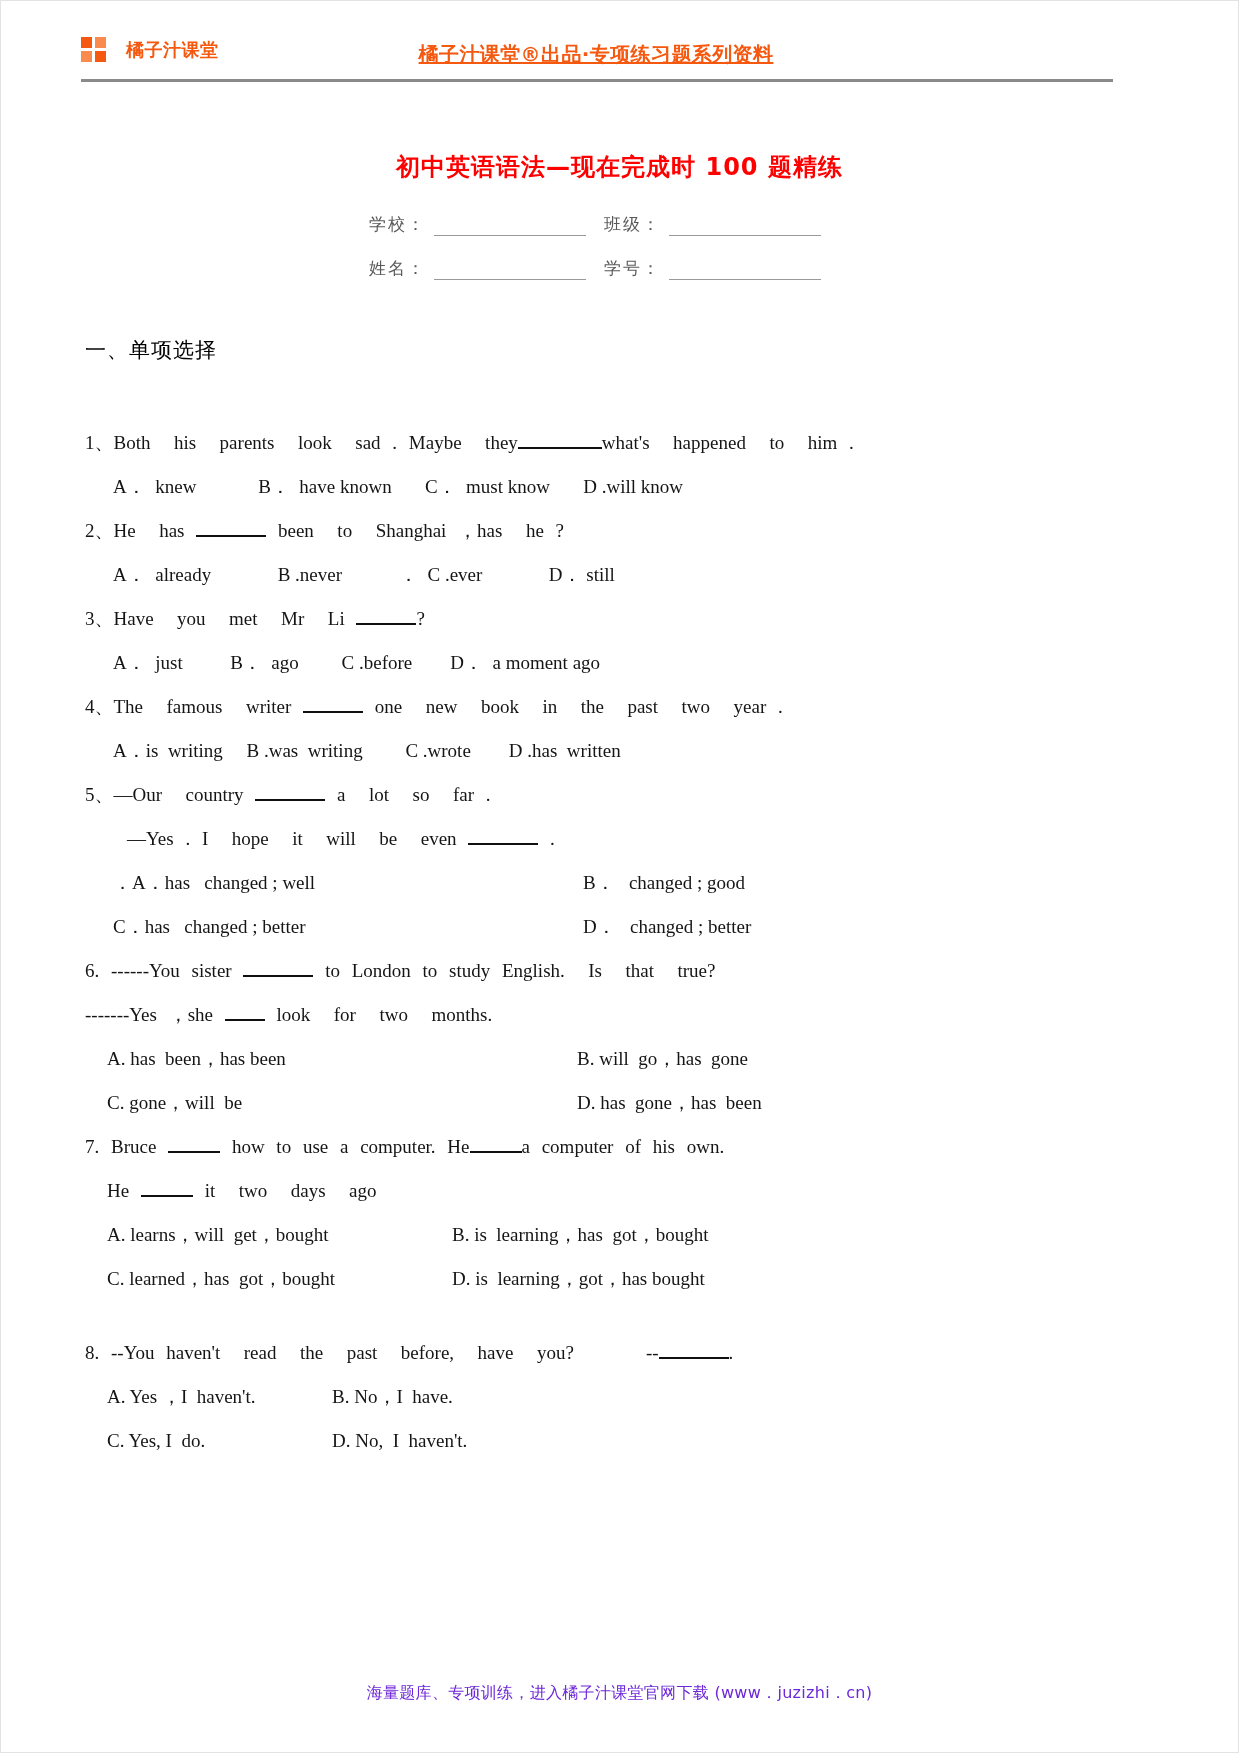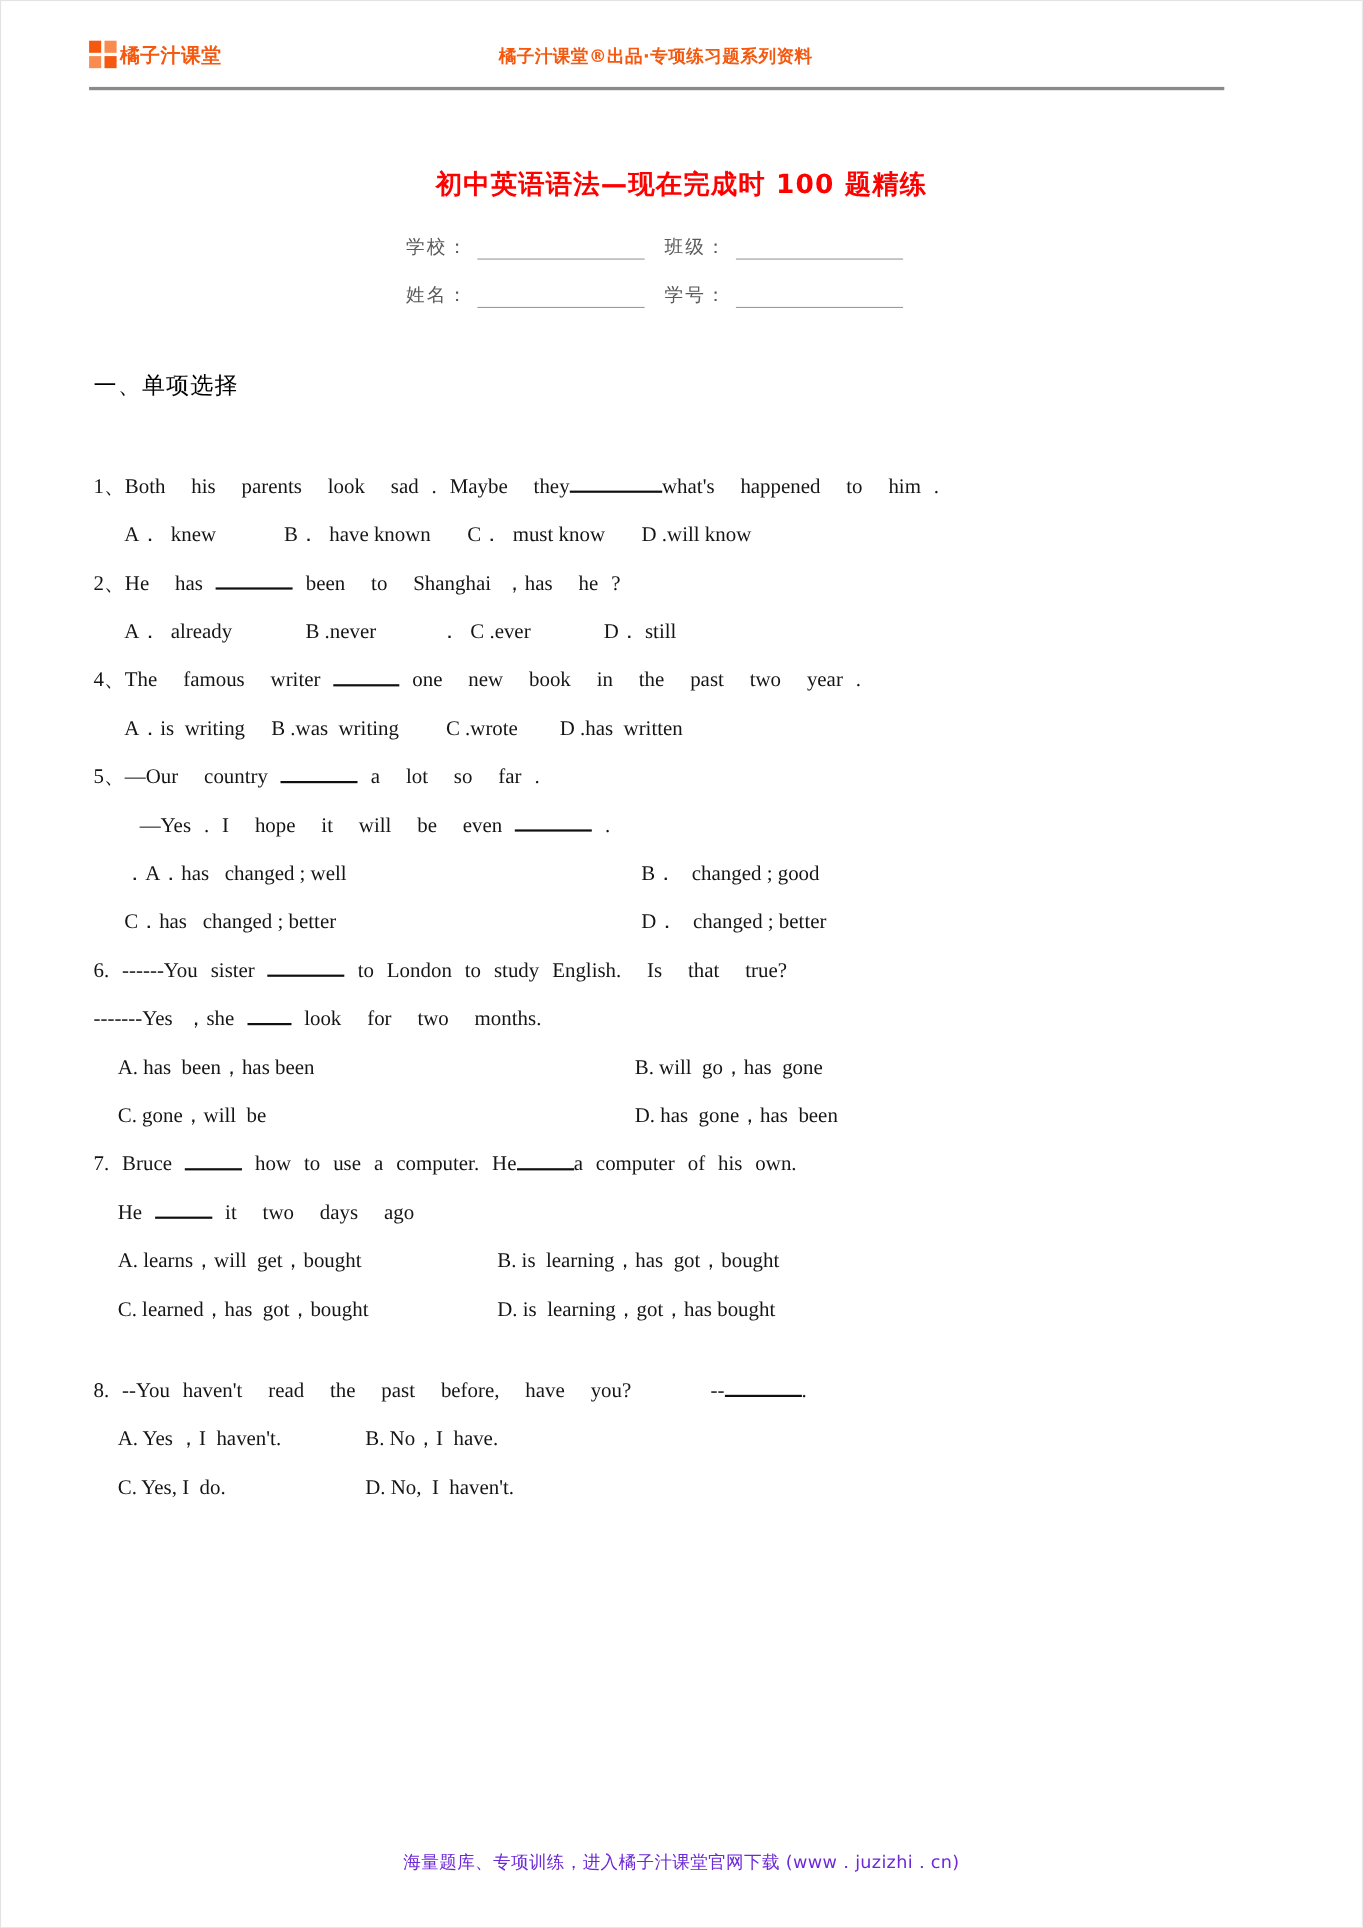--- a/index.html
+++ b/index.html
@@ -36,21 +36,21 @@
     top: 30px;
     width: 1030px;
     height: 50px;
   }
   .logo-wrap {
     position: absolute;
     left: 0;
     top: 6px;
     display: flex;
     align-items: center;
-    gap: 2px;
+    gap: 19px;
   }
   .logo-mark {
     width: 26px;
     height: 26px;
     display: grid;
     grid-template-columns: 11px 11px;
     grid-template-rows: 11px 11px;
     gap: 3px;
   }
   .logo-mark i {
@@ -65,24 +65,25 @@
     letter-spacing: 0.5px;
     font-family: "DejaVu Sans", "Liberation Sans", sans-serif;
   }
   .header-center {
     position: absolute;
     left: 0;
     right: 0;
     top: 10px;
     text-align: center;
     color: #f4590f;
-    font-size: 16px;
+    font-size: 20px;
     font-weight: bold;
     letter-spacing: 0.4px;
     font-family: "DejaVu Sans", "Liberation Sans", sans-serif;
+    text-decoration: underline;
   }
   .header-rule {
     position: absolute;
     left: 80px;
     top: 78px;
     width: 1032px;
     height: 3px;
     background: #8a8a8a;
   }
 
@@ -257,20 +258,24 @@
       <div class="q-block">
         <div class="q-line spaced"><span>1、</span><span>Both  his  parents  look  sad . Maybe  they</span><span class="blank w84"></span><span>what's  happened  to  him .</span></div>
         <div class="q-opts">A．  knew             B．  have known       C．  must know       D .will know</div>
       </div>
 
       <div class="q-block">
         <div class="q-line spaced"><span>2、</span><span>He  has</span> <span class="blank w70"></span> <span>been  to  Shanghai ，has  he ?</span></div>
         <div class="q-opts">A．  already              B .never            ．  C .ever              D． still</div>
       </div>
 
+      <div class="q-block">
+        <div class="q-line spaced"><span>3、</span><span>Have  you  met  Mr  Li</span> <span class="blank w60"></span><span>?</span></div>
+        <div class="q-opts">A．  just          B．  ago         C .before        D．  a moment ago</div>
+      </div>
 
       <div class="q-block">
         <div class="q-line spaced"><span>4、</span><span>The  famous  writer</span> <span class="blank w60"></span> <span>one  new  book  in  the  past  two  year .</span></div>
         <div class="q-opts">A．is  writing     B .was  writing         C .wrote        D .has  written</div>
       </div>
 
       <div class="q-block">
         <div class="q-line spaced"><span>5、</span><span>—Our  country</span> <span class="blank w70"></span> <span>a  lot  so  far .</span></div>
         <div class="q-cont spaced"><span>—Yes . I  hope  it  will  be  even</span> <span class="blank w70"></span> <span>.</span></div>
         <div class="q-opts grid2">

